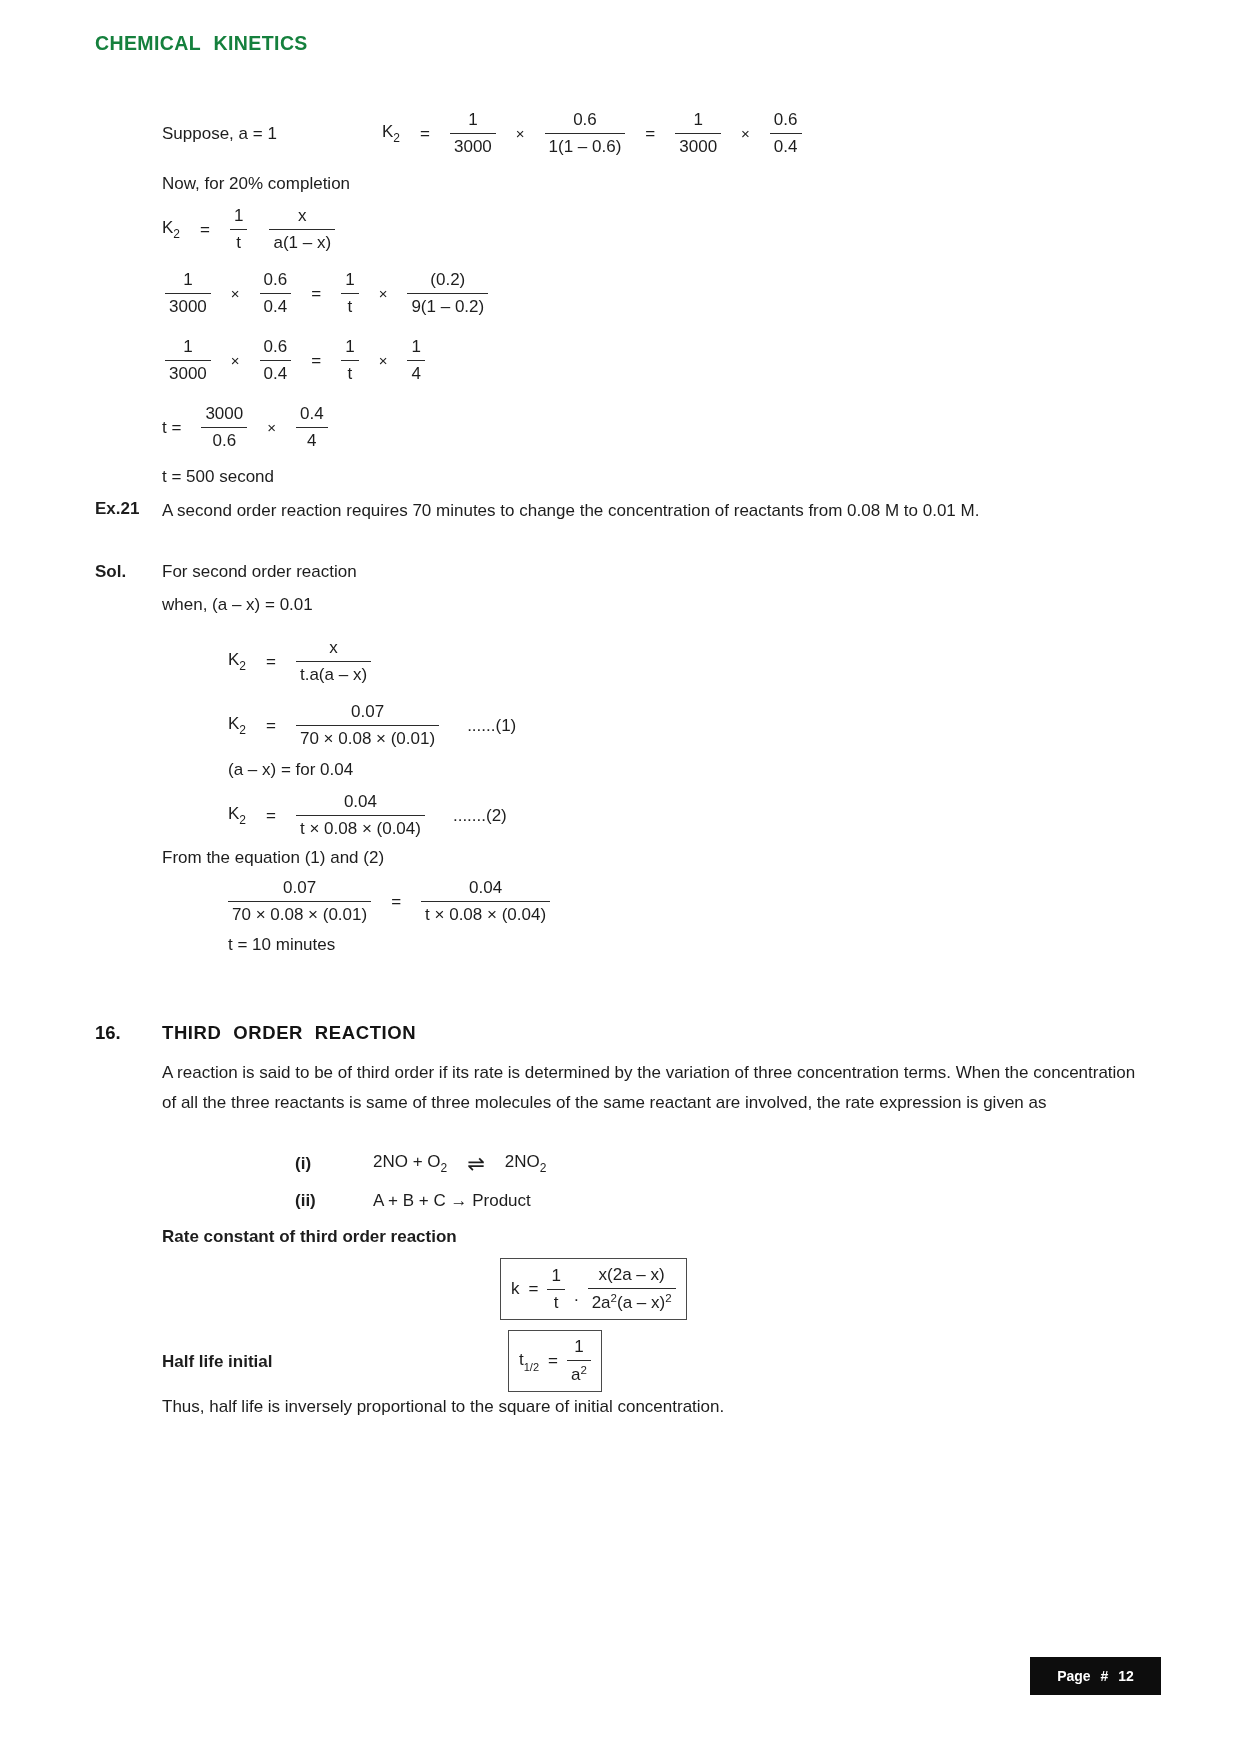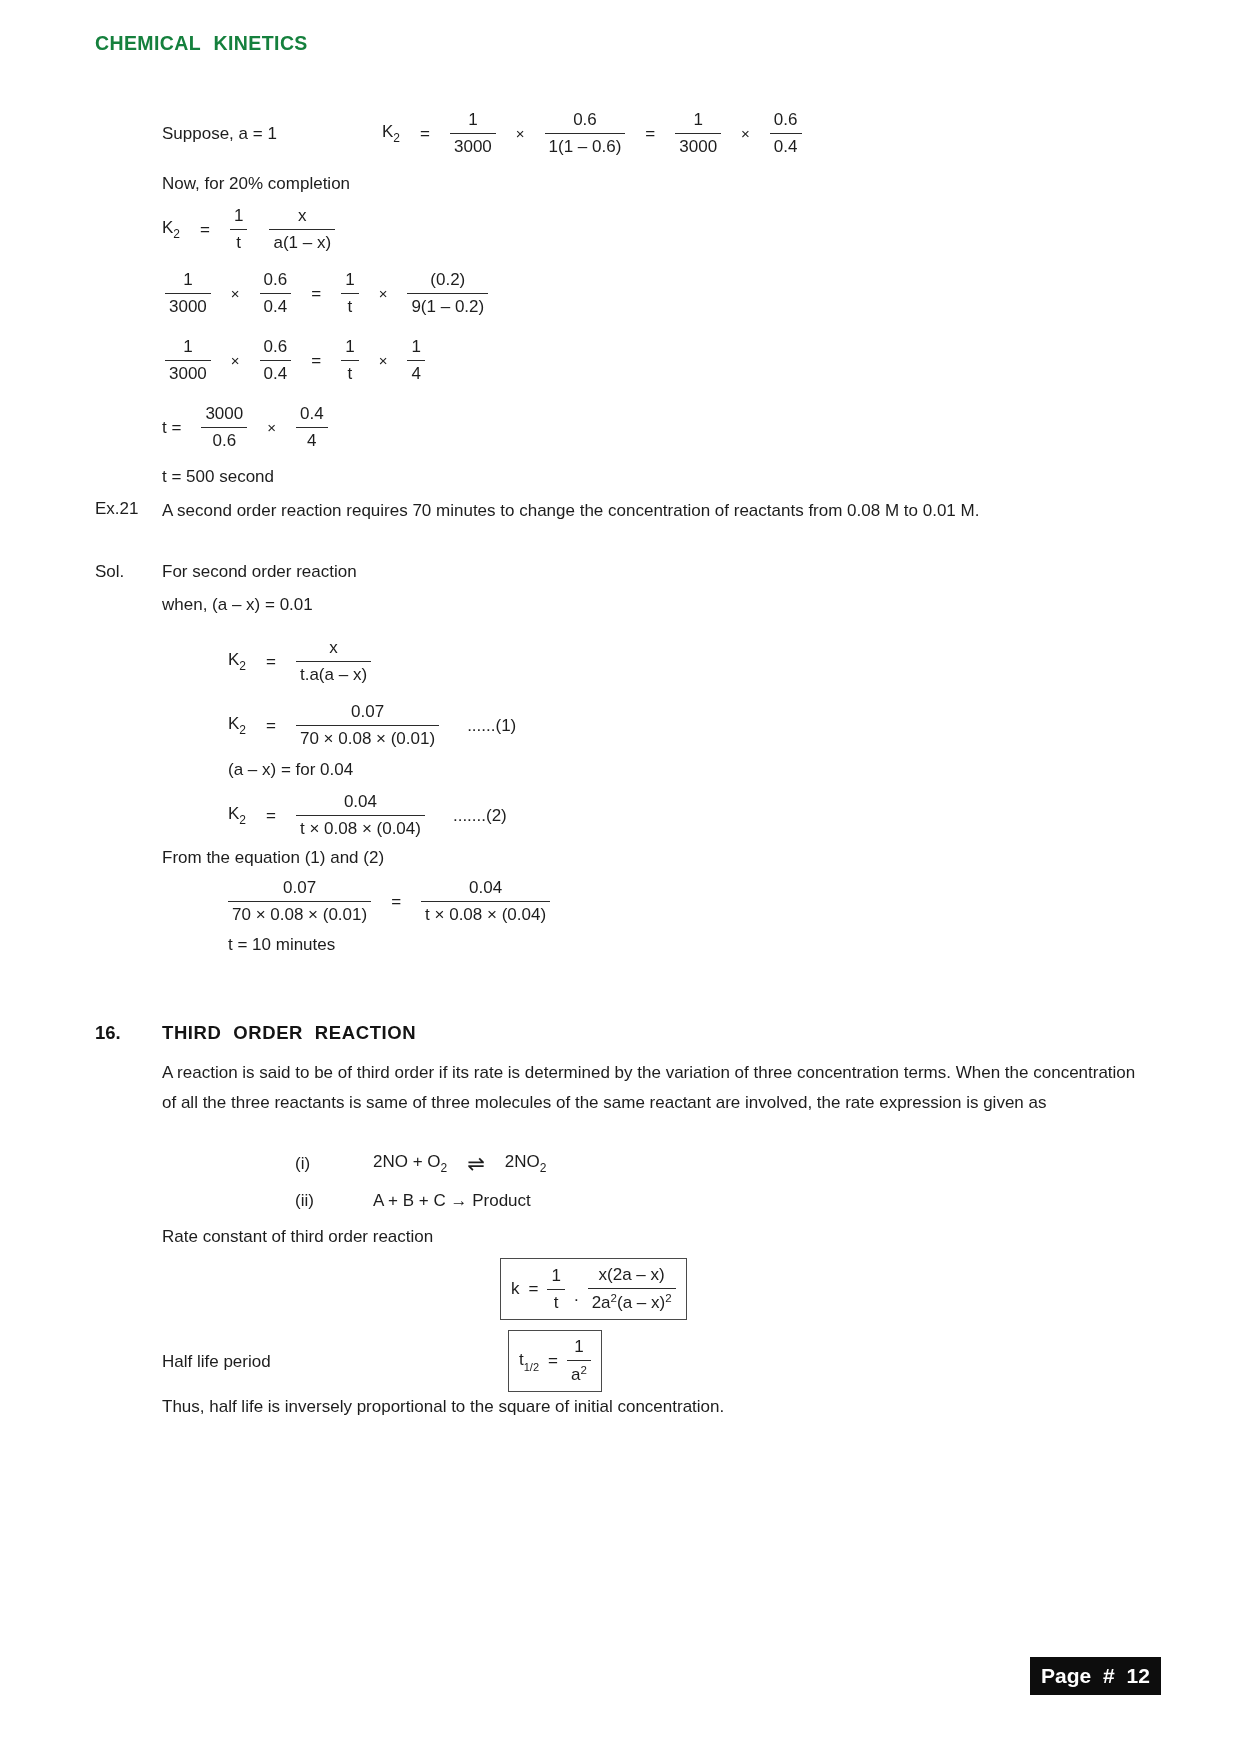--- a/index.html
+++ b/index.html
@@ -1,36 +1,36 @@
 <!DOCTYPE html>
 <html><head>
 <meta charset="utf-8">
 <style>
   *{margin:0;padding:0;box-sizing:border-box}
   html,body{background:#ffffff}
   .page{position:relative;width:1240px;height:1754px;background:#ffffff;
         font-family:"Liberation Sans","DejaVu Sans",sans-serif;color:#1d1d1d;overflow:hidden}
   .abs{position:absolute}
   .t{font-size:17px}
-  .b{font-weight:normal}
+  .b{font-weight:bold}
   .hdr{font-size:19.5px;font-weight:bold;letter-spacing:.4px;word-spacing:7px;color:#15803d}
   .sec-num{font-size:18.5px;font-weight:bold;color:#141414}
   .sec-title{font-size:18.5px;font-weight:bold;letter-spacing:.6px;word-spacing:6px;color:#141414}
   .row{display:flex;align-items:center;gap:20px;font-size:17px;white-space:nowrap}
   .frac{display:inline-flex;flex-direction:column;text-align:center}
   .frac .num{display:block;padding:0 4px 3px;white-space:nowrap}
   .frac .den{display:block;border-top:1.6px solid #2b2b2b;padding:3px 4px 0;white-space:nowrap}
   .sub{font-size:12px;vertical-align:-5px}
   .sub2{font-size:11px;vertical-align:-6px}
   .sup{font-size:11.5px;vertical-align:6px}
   .times{font-size:15px}
   .kdot{align-self:flex-end;padding-bottom:7px}
   .tag{margin-left:8px}
   .boxed{border:1.6px solid #4a4a4a;padding:6px 10px;display:inline-flex;align-items:center;gap:9px;font-size:17px}
-  .badge{background:#0d0d0d;color:#ffffff;font-weight:bold;font-size:21px;
+  .badge{background:#0d0d0d;color:#ffffff;font-weight:bold;font-size:14px;
          display:flex;align-items:center;justify-content:center;word-spacing:6px}
   .para{font-size:17px;line-height:29.5px;width:992px}
   .lh{font-size:17px;line-height:28.5px;width:992px}
   .arrow{font-size:21px;line-height:17px}
   .gap2{margin-left:2px}
 </style>
 </head>
 <body>
 
 <div class="page">
@@ -218,21 +218,21 @@
       <span class="num">1</span>
       <span class="den">t</span>
     </span>
     <span class="kdot">.</span>
     <span class="frac">
       <span class="num">x(2a – x)</span>
       <span class="den"><span>2a</span><span class="sup">2</span><span>(a – x)</span><span class="sup">2</span></span>
     </span>
   </div>
 
-  <div class="abs t b" style="left:162px;top:1352px">Half life period</div>
+  <div class="abs t b" style="left:162px;top:1352px">Half life initial</div>
   <div class="abs boxed" style="left:508px;top:1330px">
     <span><span>t</span><span class="sub2">1/2</span></span>
     <span>=</span>
     <span class="frac">
       <span class="num">1</span>
       <span class="den"><span>a</span><span class="sup">2</span></span>
     </span>
   </div>
 
   <div class="abs t" style="left:162px;top:1397px">Thus, half life is inversely proportional to the square of initial concentration.</div>

